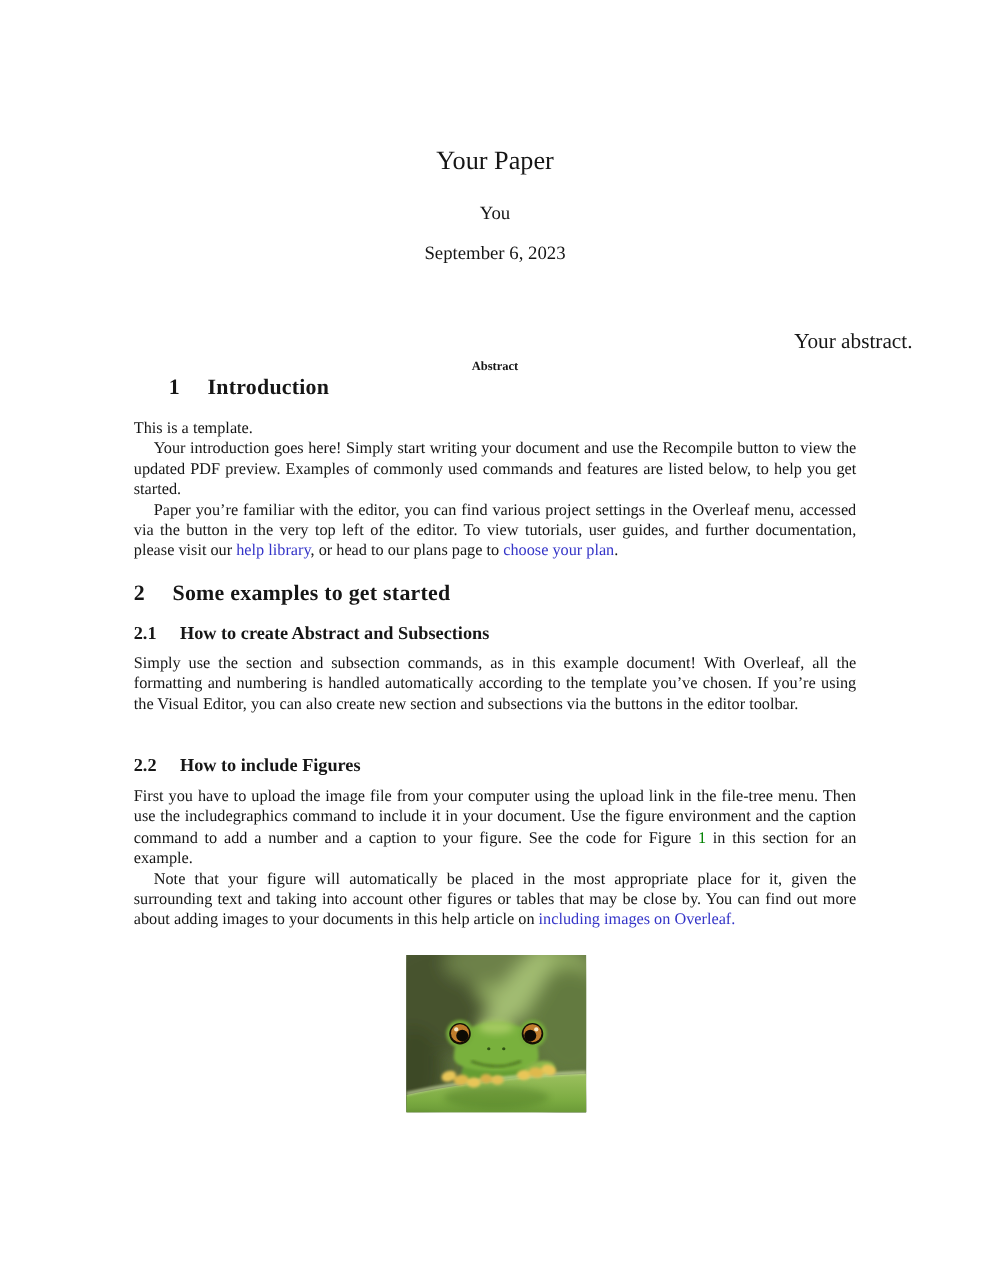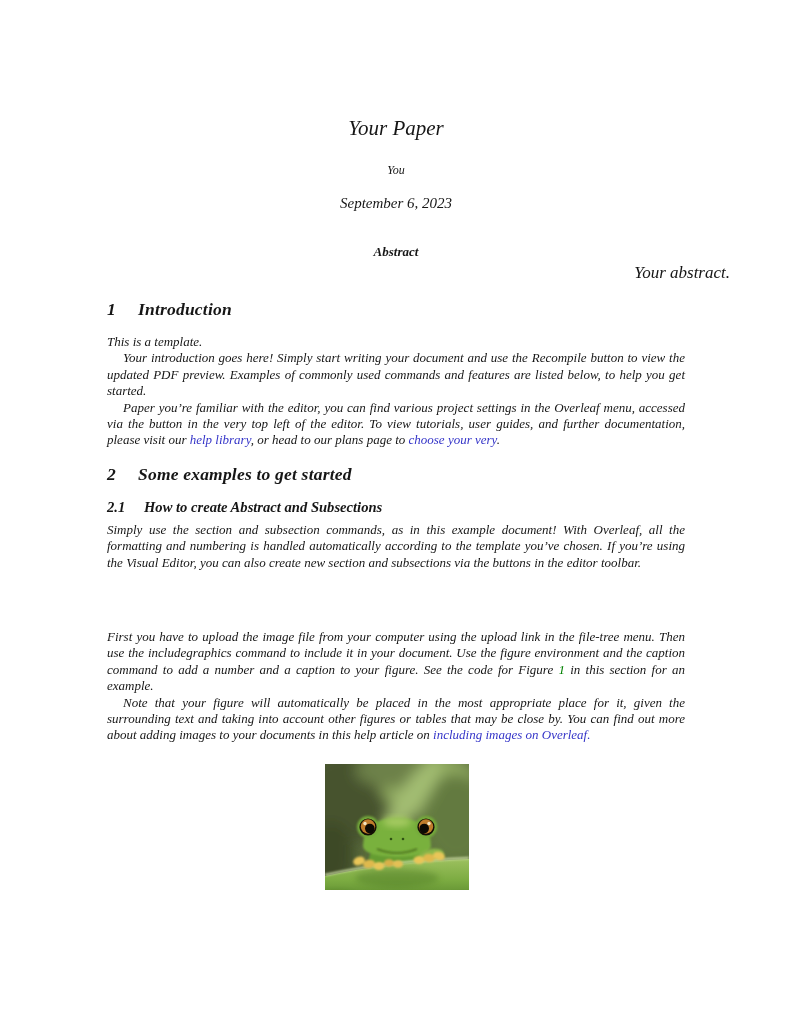--- a/index.html
+++ b/index.html
@@ -5,31 +5,30 @@
   html, body { margin: 0; padding: 0; background: #ffffff; }
   .page {
     position: relative;
     width: 794px;
     height: 890px;
     margin: 0 auto;
     background: #ffffff;
     font-family: "Liberation Serif", serif;
     color: #161616;
     overflow: hidden;
-    font-style: italic;
   }
   .abs { position: absolute; left: 107px; width: 578px; }
   .full { position: absolute; left: 0; width: 794px; }
   .center { text-align: center; }
 
   .doc-title { font-size: 21px; font-weight: 400; }
-  .doc-author { font-size: 12px; }
+  .doc-author { font-size: 15px; }
   .doc-date { font-size: 15px; }
 
-  .abstract-heading { font-size: 13px; font-weight: bold; }
+  .abstract-heading { font-size: 10px; font-weight: bold; margin-top: 44px; }
   .abstract-body { padding: 0 45px; font-size: 17px; text-align: right; }
 
   .sec-heading { font-size: 17.5px; font-weight: bold; letter-spacing: .2px; }
   .sec-num { display: inline-block; min-width: 31px; }
   .sub-heading { font-size: 14.6px; font-weight: bold; }
   .sub-num { display: inline-block; min-width: 37px; }
 
   .body-text { font-size: 13px; line-height: 16.4px; text-align: justify; }
   .body-text p { margin: 0; }
   .body-text p.indent { text-indent: 16px; }
@@ -47,41 +46,44 @@
 
 <div class="page">
 
   <div class="abs center doc-title" style="top:116px;">Your Paper</div>
   <div class="abs center doc-author" style="top:163px;">You</div>
   <div class="abs center doc-date" style="top:195px;">September 6, 2023</div>
 
   <div class="abs center abstract-heading" style="top:244px;">Abstract</div>
   <div class="abs abstract-body" style="top:263px;">Your abstract.</div>
 
-  <div class="abs sec-heading" style="top:299px;">
+  <div class="abs sec-heading" style="top:299px;margin-left:28px;">
     <span class="sec-num">1</span><span>Introduction</span>
   </div>
 
   <div class="abs body-text" style="top:334px;">
     <p>This is a template.</p>
     <p class="indent">Your introduction goes here! Simply start writing your document and use the Recompile button to view the updated PDF preview. Examples of commonly used commands and features are listed below, to help you get started.</p>
-    <p class="indent"><span>Paper you’re familiar with the editor, you can find various project settings in the Overleaf menu, accessed via the button in the very top left of the editor. To view tutorials, user guides, and further documentation, please visit our </span><a class="link">help library</a><span>, or head to our plans page to </span><a class="link">choose your very</a><span>.</span></p>
+    <p class="indent"><span>Paper you’re familiar with the editor, you can find various project settings in the Overleaf menu, accessed via the button in the very top left of the editor. To view tutorials, user guides, and further documentation, please visit our </span><a class="link">help library</a><span>, or head to our plans page to </span><a class="link">choose your plan</a><span>.</span></p>
   </div>
 
   <div class="abs sec-heading" style="top:464px;">
     <span class="sec-num">2</span><span>Some examples to get started</span>
   </div>
 
   <div class="abs sub-heading" style="top:499px;">
     <span class="sub-num">2.1</span><span>How to create Abstract and Subsections</span>
   </div>
   <div class="abs body-text" style="top:522px;">
     <p>Simply use the section and subsection commands, as in this example document! With Overleaf, all the formatting and numbering is handled automatically according to the template you’ve chosen. If you’re using the Visual Editor, you can also create new section and subsections via the buttons in the editor toolbar.</p>
   </div>
 
+  <div class="abs sub-heading" style="top:605px;">
+    <span class="sub-num">2.2</span><span>How to include Figures</span>
+  </div>
   <div class="abs body-text" style="top:629px;">
     <p><span>First you have to upload the image file from your computer using the upload link in the file-tree menu. Then use the includegraphics command to include it in your document. Use the figure environment and the caption command to add a number and a caption to your figure. See the code for Figure </span><a class="ref-link">1</a><span> in this section for an example.</span></p>
     <p class="indent"><span>Note that your figure will automatically be placed in the most appropriate place for it, given the surrounding text and taking into account other figures or tables that may be close by. You can find out more about adding images to your documents in this help article on </span><a class="link">including images on Overleaf.</a></p>
   </div>
 
   <div class="full figure-wrap" style="top:764px;">
     <svg class="figure-img" width="144" height="143" viewBox="0 0 144 143" xmlns="http://www.w3.org/2000/svg" role="img">
       <defs>
         <filter id="b8" x="-40%" y="-40%" width="180%" height="180%">
             <feGaussianBlur stdDeviation="7"></feGaussianBlur>

